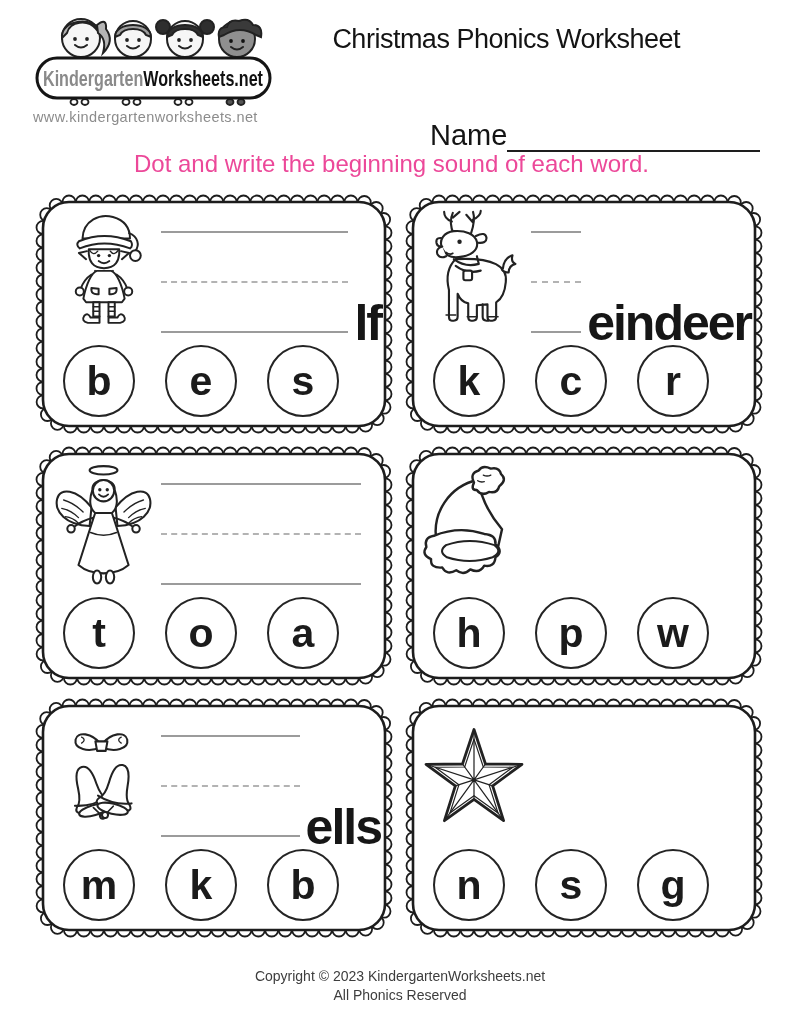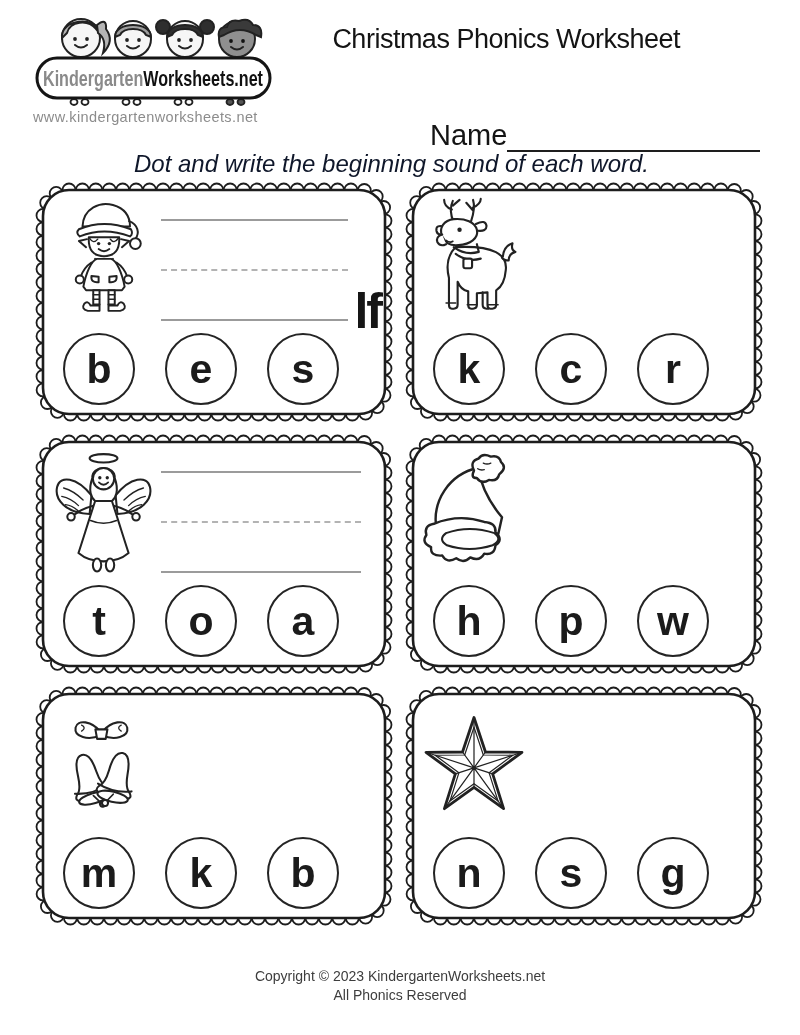--- a/index.html
+++ b/index.html
@@ -16,25 +16,25 @@
     position:absolute; left:33px; top:109px; font-size:14.5px;
     letter-spacing:.4px; color:#8c8c8c;text-align:center;
   }
   .title {
     position:absolute; left:280px; top:24px; width:400px;
     font-size:27px; letter-spacing:-.5px; color:#141414; font-weight:400;text-align:right;
   }
   .name-row { position:absolute; left:430px; top:118px; display:flex; align-items:flex-end; }
   .name-label { font-size:29px; color:#141414; }
   .name-line { width:253px; height:34px; border-bottom:2.5px solid #1e1e1e; }
-  .instruction { position:absolute; left:134px; top:150px; font-size:24px; color:#0f172a;font-style:italic; }
+  .instruction { position:absolute; left:134px; top:150px; font-size:24px; color:#ec4899; }
 
   
   .cards {
-    position:absolute; left:33px; top:180px;
+    position:absolute; left:33px; top:192px;
     display:grid; grid-template-columns:362px 362px; grid-auto-rows:244px;
     column-gap:13px; row-gap:17px;gap:8px;
   }
   .card { position:relative; width:362px; height:244px; }
   .card-border { position:absolute; inset:0; width:100%; height:100%; }
   .card-content { position:absolute; inset:14px; display:flex; flex-direction:column; }
   .card-top { display:flex; height:136px; }
   .card-image { width:114px; height:136px; flex:none; display:flex; align-items:center; justify-content:center; }
   .card-image svg { height:130px; width:112px; }
   .write-area { flex:1; min-width:0; display:flex; align-items:flex-end; height:126px; margin-top:6px; }
@@ -370,20 +370,28 @@
     <path d="M22,39 q-7,2 -5,8 q3,5 9,2"></path>
                   <path d="M34,52 q12,9 26,5 l-2,-8" fill="none"></path>
     <path d="M36,59 q12,9 26,5" fill="none"></path>
                   <rect x="44" y="64" width="9" height="10" rx="2"></rect>
     <path d="M26,110 h10 M48,112 h10 M70,112 h10" stroke-width="1.6" fill="none"></path>
                 </g>
     <circle cx="40" cy="34" r="2.3" fill="#222"></circle>
     <path d="M26,45 q4,3 7,1" stroke="#222" stroke-width="1.8" fill="none" stroke-linecap="round"></path>
               </svg>
             </div>
+          <div class="write-area">
+            <div class="guide-lines">
+              <div class="gl l1"></div>
+                <div class="gl l2"></div>
+                <div class="gl l3"></div>
+            </div>
+            <div class="word">eindeer</div>
+          </div>
         </div>
         <div class="choices">
           <div class="choice">k</div>
           <div class="choice">c</div>
           <div class="choice">r</div>
         </div>
       </div>
     </div>
 
     <div class="card">
@@ -730,20 +738,28 @@
       <path d="M82,96 l-6,10" stroke-width="2"></path>
                     <circle cx="75" cy="108" r="3.5"></circle>
     </g>
     <path d="M61,23 C51,10 34,8 32,18 C30,29 47,33 61,27 Z"></path>
     <path d="M63,23 C73,10 90,8 92,18 C94,29 77,33 63,27 Z"></path>
     <path d="M55,20 l14,0 -2,11 -10,0 Z"></path>
     <path d="M39,15 q6,3 0,7 M85,15 q-6,3 0,7" fill="none" stroke-width="1.5"></path>
                 </g>
               </svg>
             </div>
+          <div class="write-area">
+            <div class="guide-lines">
+              <div class="gl l1"></div>
+                <div class="gl l2"></div>
+                <div class="gl l3"></div>
+            </div>
+            <div class="word">ells</div>
+          </div>
         </div>
         <div class="choices">
           <div class="choice">m</div>
           <div class="choice">k</div>
           <div class="choice">b</div>
         </div>
       </div>
     </div>
 
     <div class="card">

